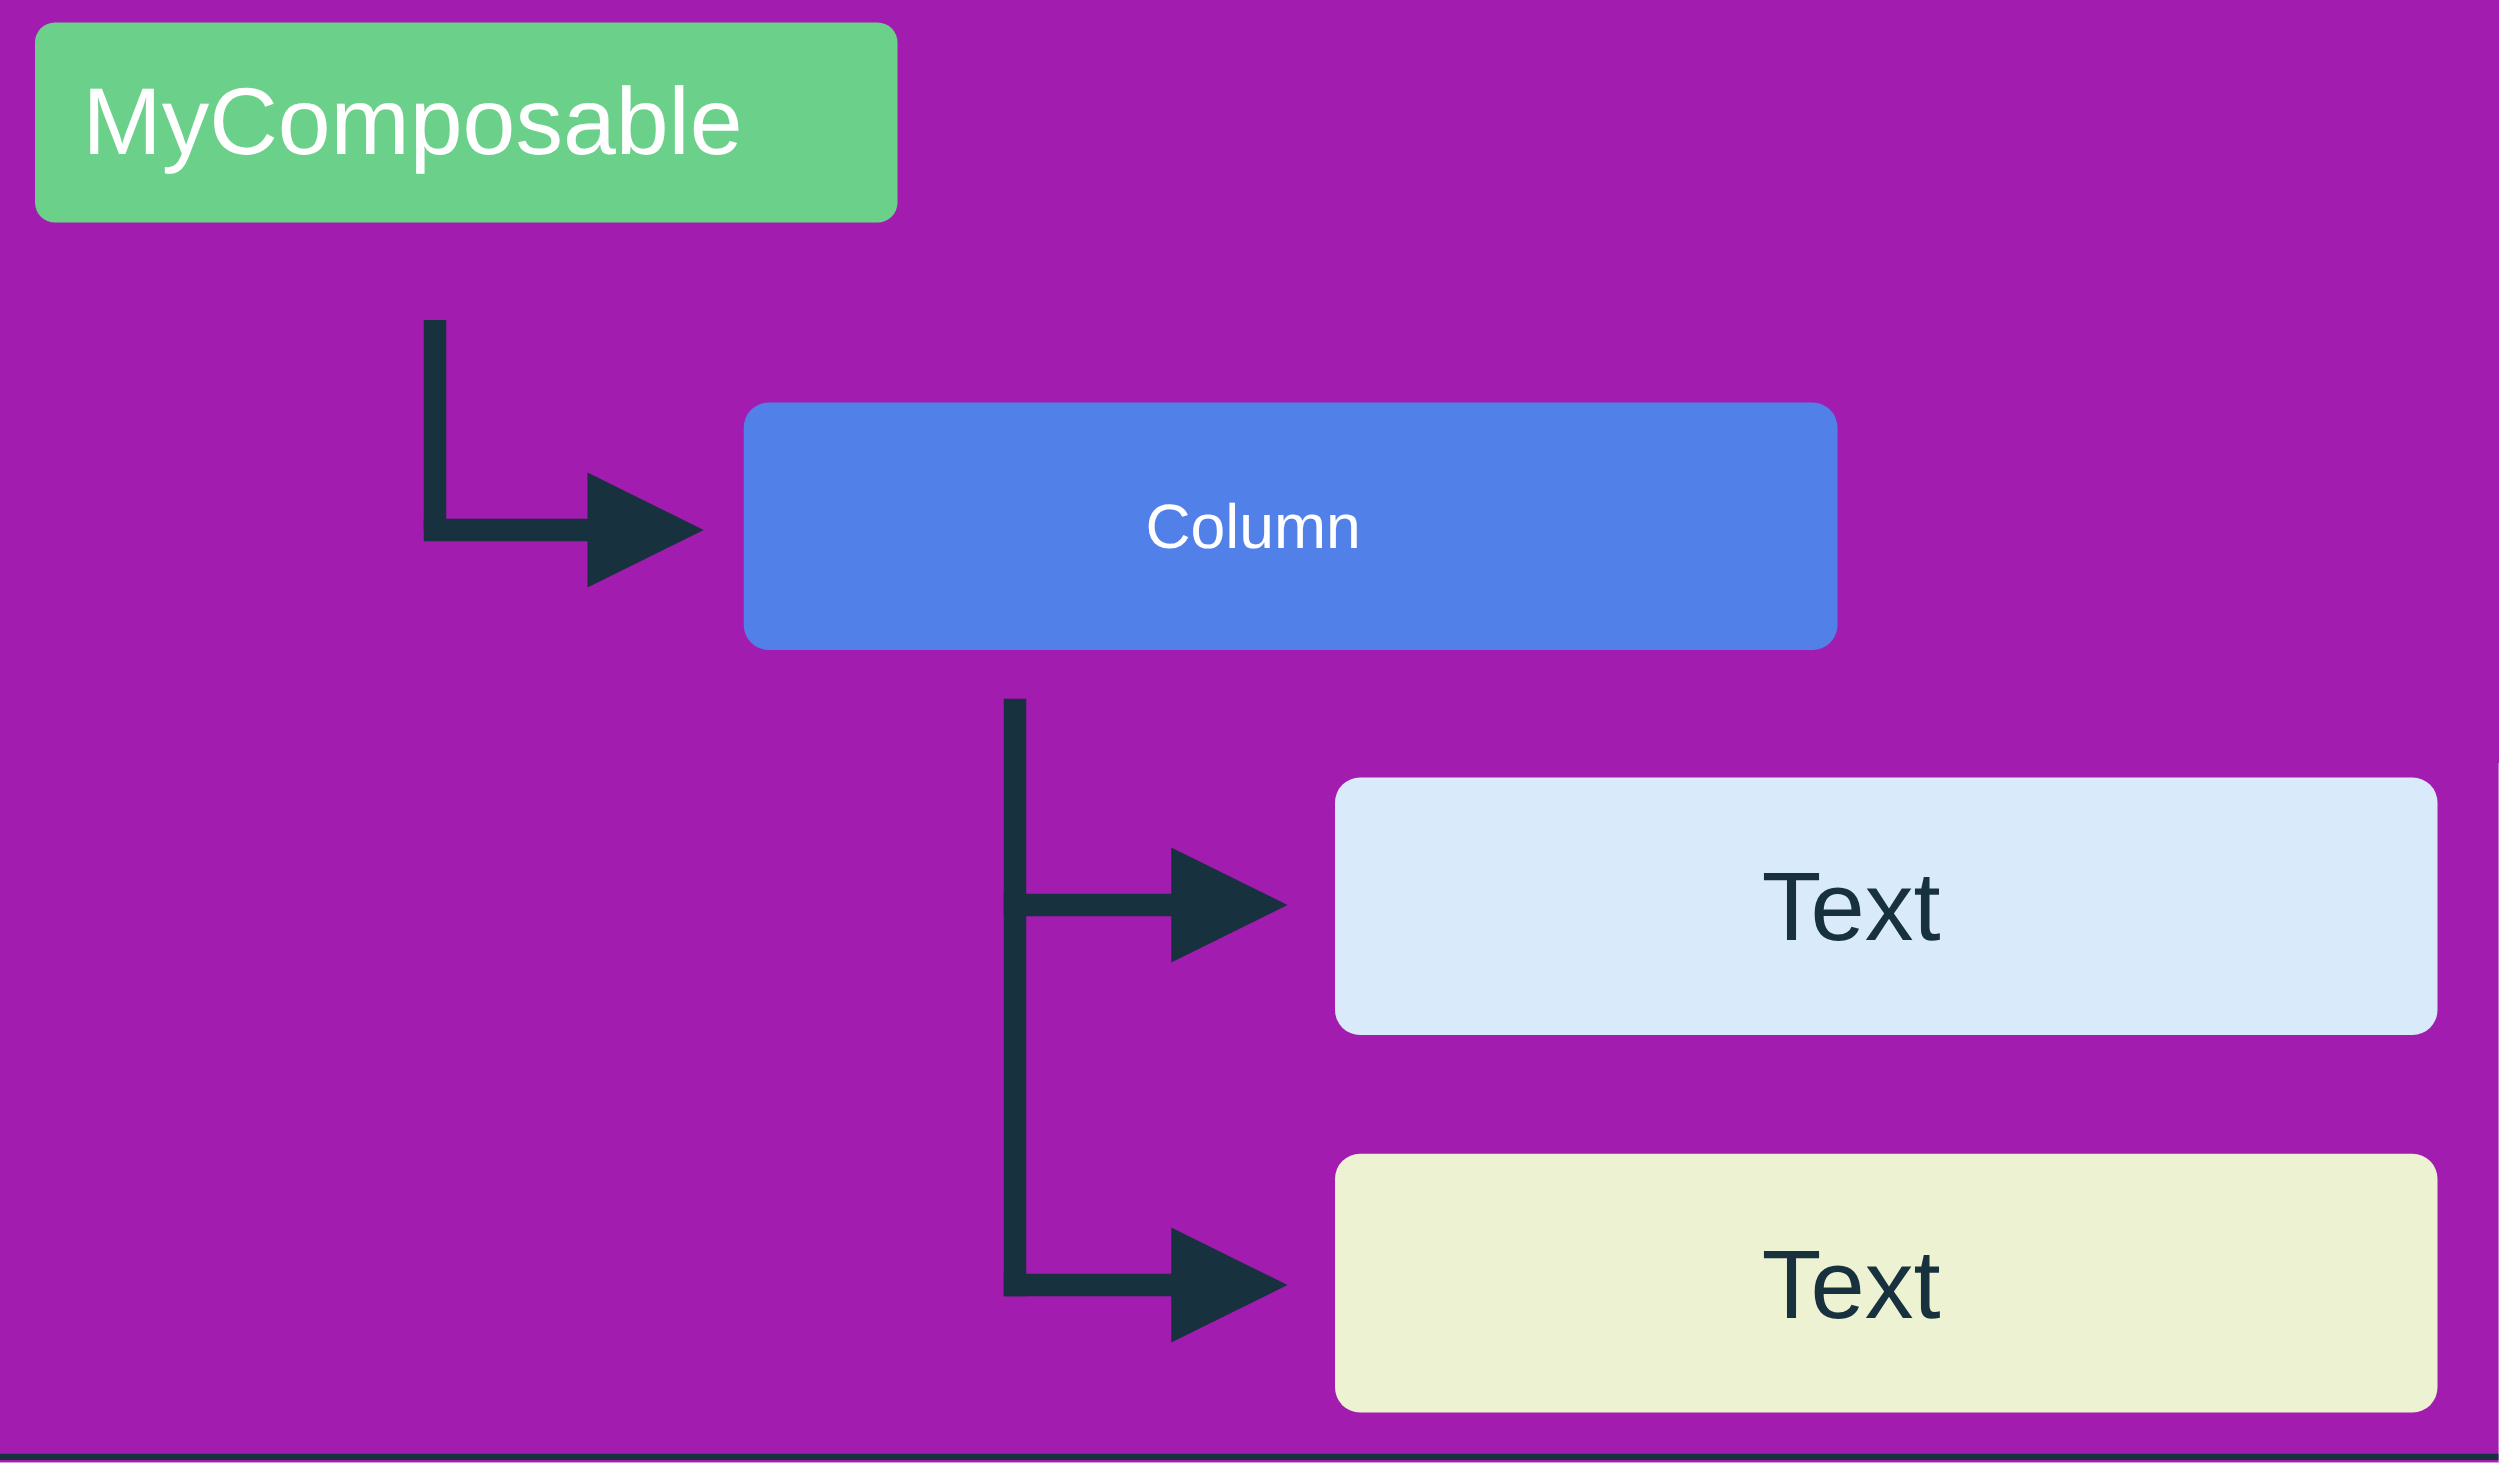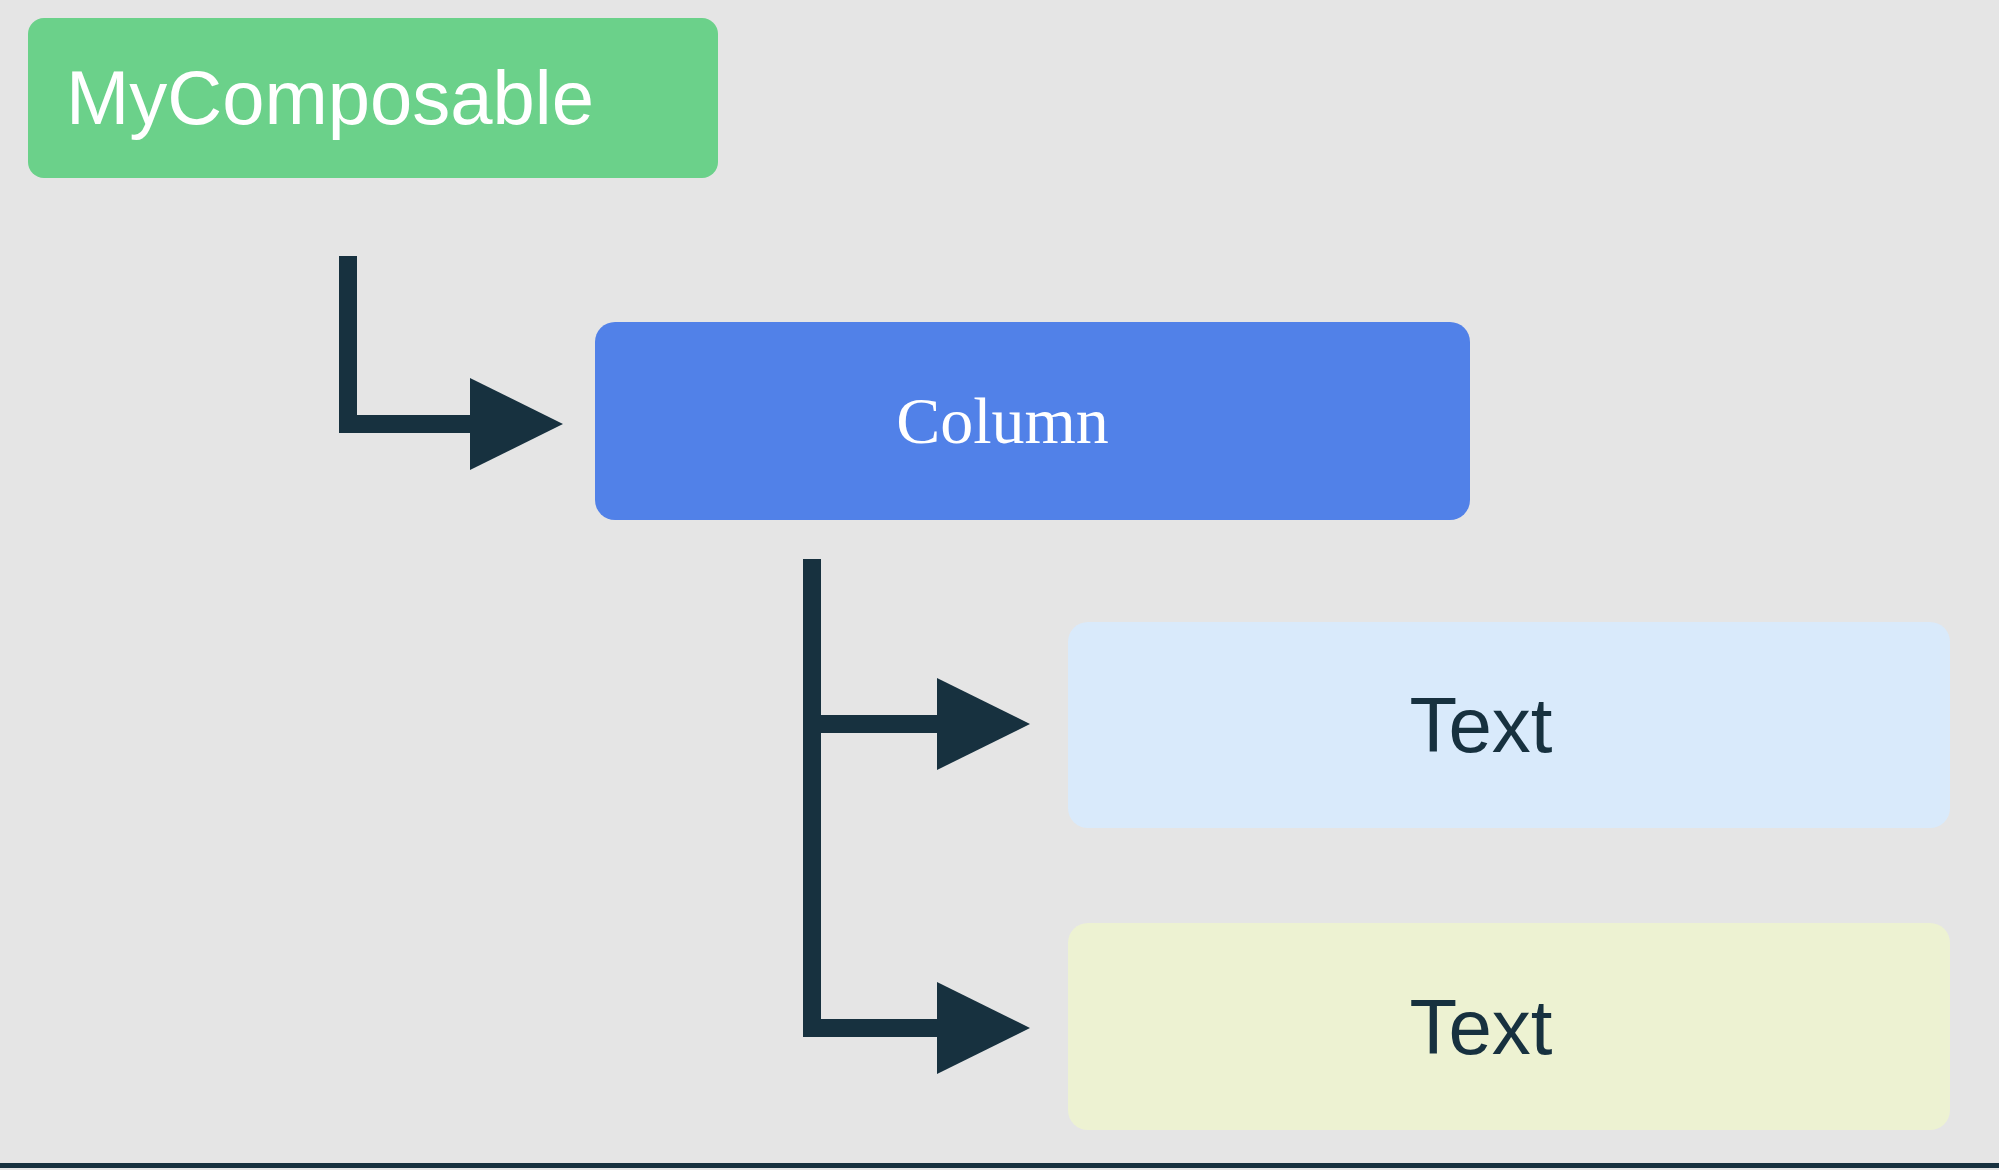--- a/index.html
+++ b/index.html
@@ -54,25 +54,24 @@
   #node-column {
     left: 595px;
     top: 322px;
     width: 875px;
     height: 198px;
     background: #5181E8;
     border-radius: 20px;
   }
   #node-column .node-label {
     color: #ffffff;
-    font-size: 66px;
+    font-size: 50px;
     line-height: 1;
     text-align: center;
     padding-right: 60px;
-    font-family: Liberation Serif, serif;
   }
 
   
   #node-text-1 {
     left: 1068px;
     top: 622px;
     width: 882px;
     height: 206px;
     background: #D9EAFB;
     border-radius: 20px;
@@ -118,21 +117,21 @@
     left: 0;
     top: 1163px;
     width: 1999px;
     height: 5px;
     background: #17313F;
   }
 </style>
 </head>
 <body>
 
-<div id="canvas" style="background: #e5e5e5;">
+<div id="canvas" style="background: #a21caf;">
 
   <svg id="connectors" viewBox="0 0 1999 1170">
 
     <g>
       <path d="M 348 256 L 348 340 L 348 332 L 348 332 Z" fill="none"></path>
       <path d="M 339 256 L 357 256 L 357 424 L 339 424 Z" fill="#17313F"></path>
       <path d="M 339 415 L 483 415 L 483 433 L 339 433 Z" fill="#17313F"></path>
       <path d="M 470 378 L 563 424 L 470 470 Z" fill="#17313F"></path>
     </g>
 

